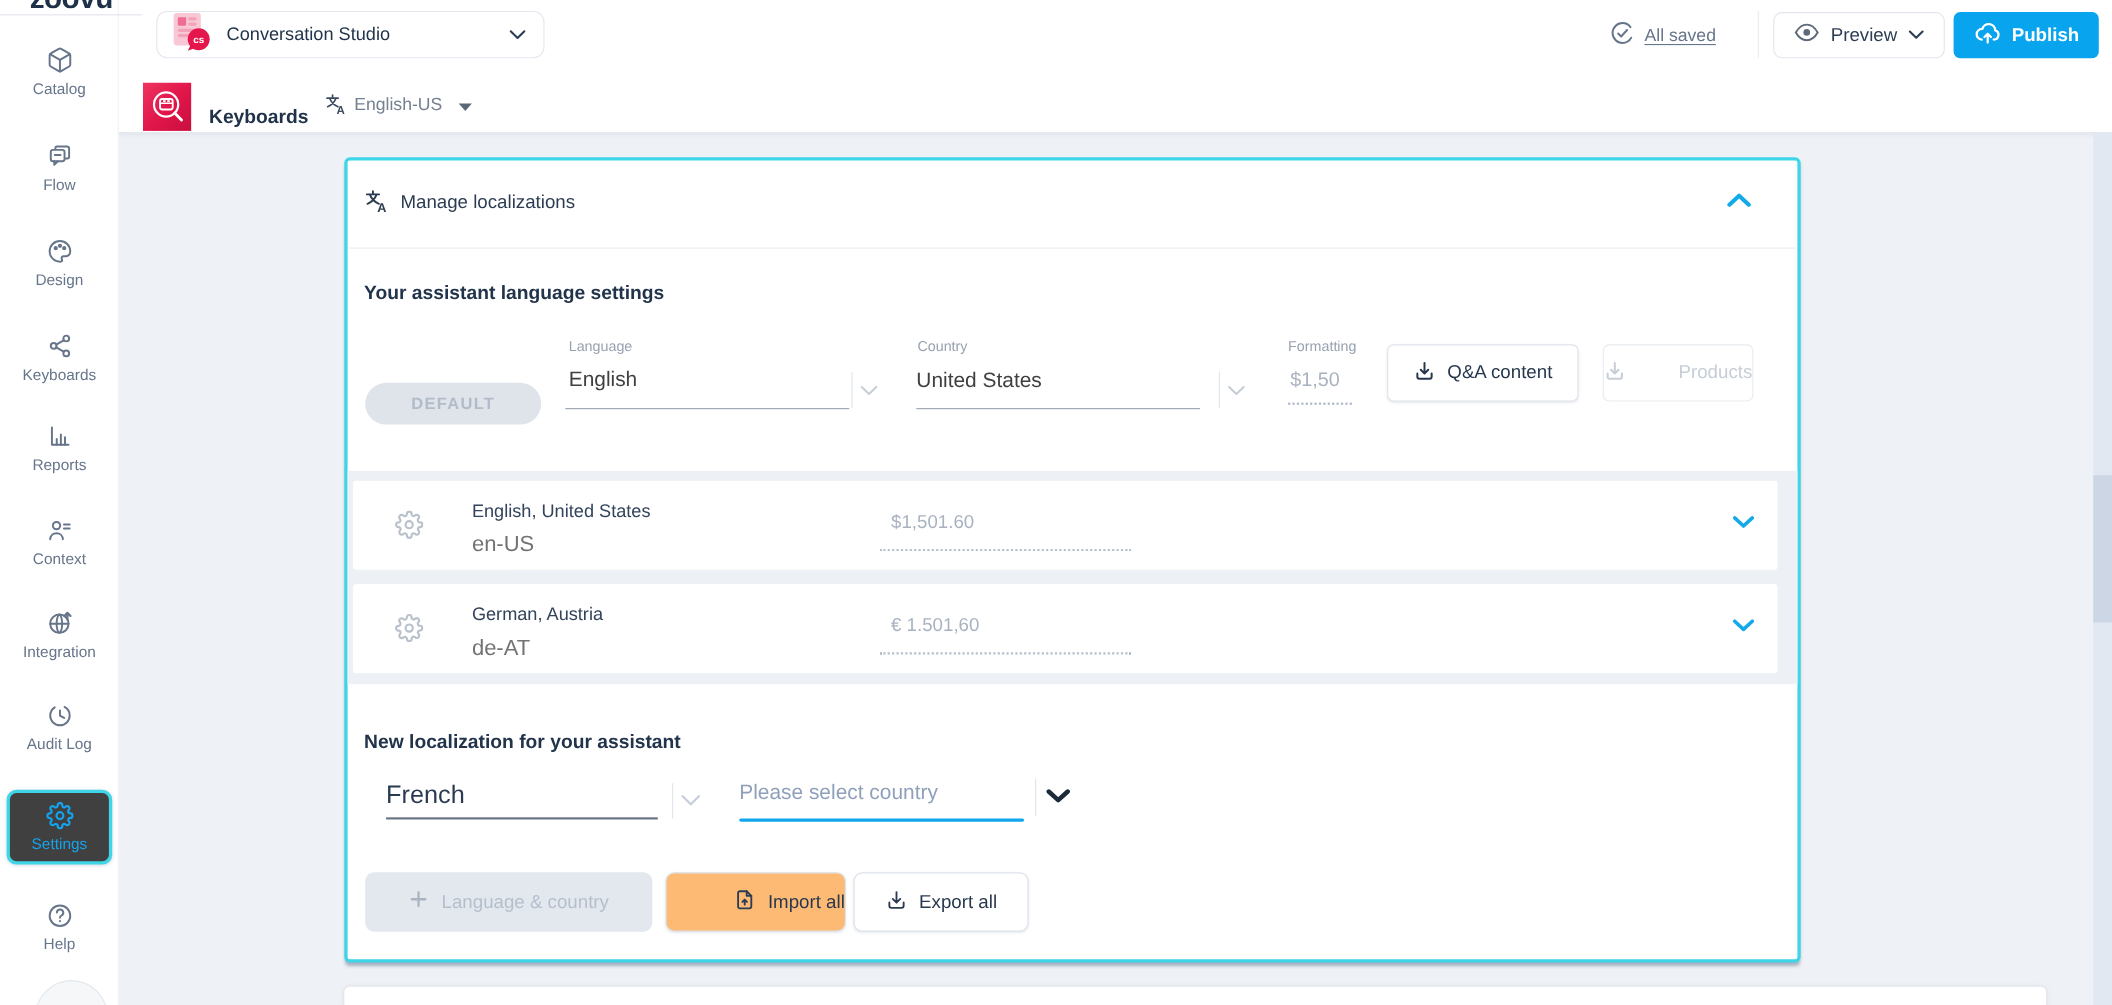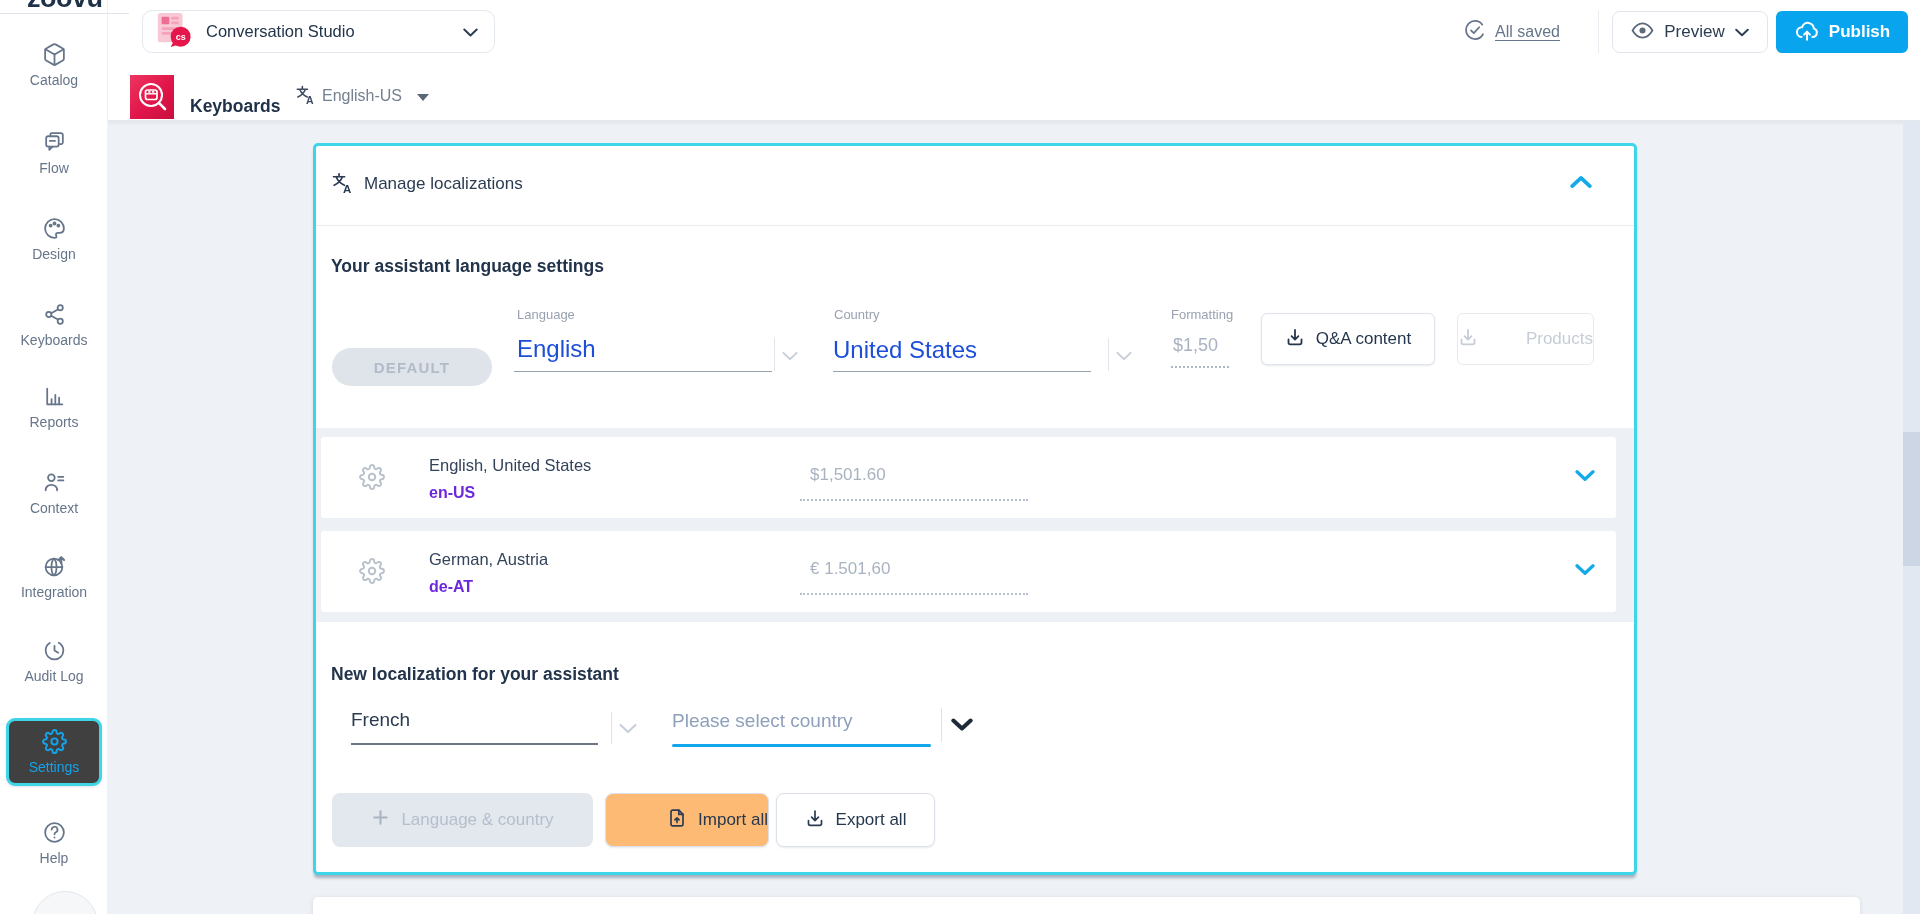--- a/index.html
+++ b/index.html
@@ -37,38 +37,38 @@
   
   .content-bg { position:absolute; left:108px; top:121px; width:1812px; height:793px; background:#eef1f5; }
   .panel { position:absolute; left:313px; top:143px; width:1324px; height:732px; background:#fff; border:3px solid #3fd5e8; border-radius:5px; box-shadow:0 4px 3px -1px rgba(80,100,130,.45); z-index:3; }
   .pl-head-rule { position:absolute; left:0; top:79px; width:100%; height:1px; background:#e9ecf1; }
   .pl-title { position:absolute; left:48px; top:28px; font-size:17px; color:#2b3c52; }
   .pl-head-icon { position:absolute; left:15px; top:25px; color:#2b3c52; }
   .pl-collapse { position:absolute; left:1252px; top:27px; color:#14aae8; cursor:pointer; padding:2px; }
   .sec-h { position:absolute; font-size:17.5px; font-weight:700; color:#22344b; }
   .pill { position:absolute; left:16px; top:173px; width:160px; height:38px; border-radius:19px; background:#dfe4eb; color:#b2bbc8; font-size:15px; font-weight:600; letter-spacing:1.2px; display:flex; align-items:center; justify-content:center;margin-top:29px; }
   .fld-label { position:absolute; font-size:13px; color:#98a2b1; }
-  .fld-value { position:absolute; font-size:24px; color:#1d4ed8; }
+  .fld-value { position:absolute; font-size:19px; color:#404040; }
   .fld-line { position:absolute; height:1px; background:#98a1ae; }
   .fld-div { position:absolute; width:1px; background:#e2e6ec; }
   .fld-chev { position:absolute; color:#c5cdd7; cursor:pointer; }
   .fmt-value { position:absolute; font-size:18px; color:#a9b2c0; }
   .fmt-dotted { position:absolute; border-bottom:2px dotted #aeb8c6; }
   .btn { display:flex; align-items:center; justify-content:center; gap:11px; border-radius:6px; cursor:pointer; font-size:17px; }
   .qa-btn { position:absolute; left:945px; top:167px; width:174px; height:52px; background:#fff; border:1px solid #dfe3ea; color:#26374d; box-shadow:0 1px 2px rgba(160,170,190,.25); }
   .products-btn { position:absolute; left:1141px; top:167px; width:137px; height:52px; background:#fff; border:1px solid #e7ebf0; color:#c6cdd7; cursor:default;justify-content:space-between; }
   .rows-band { position:absolute; left:0; top:282px; width:1318px; height:194px; background:#edf0f4; }
   .loc-row { position:absolute; left:5px; width:1295px; height:81px; background:#fff; border-radius:3px; }
   .loc-row .gear { position:absolute; left:38px; top:27px; color:#b9c1cc; cursor:pointer; }
   .loc-row .title { position:absolute; left:108px; top:19px; font-size:16.5px; font-weight:500; color:#32435a; }
-  .loc-row .code { position:absolute; left:108px; top:47px; font-size:16px; color:#6d28d9;font-weight:bold; }
+  .loc-row .code { position:absolute; left:108px; top:47px; font-size:20px; color:#737373; }
   .loc-row .sample { position:absolute; left:489px; top:28px; font-size:17px; color:#a9b3c0; }
   .loc-row .dotted { position:absolute; left:479px; top:62px; width:228px; border-bottom:2px dotted #b6bfcc; }
   .loc-row .chev { position:absolute; left:1254px; top:31px; color:#14aae8; cursor:pointer; }
-  .nl-value { position:absolute; left:35px; top:563px; font-size:19px; color:#2a3b51; }
+  .nl-value { position:absolute; left:35px; top:563px; font-size:23px; color:#2a3b51; }
   .nl-underline { position:absolute; left:35px; top:597px; width:247px; height:2px; background:#6b7685; }
   .nl-div1 { position:absolute; left:295px; top:566px; width:1px; height:32px; background:#dfe3e9; }
   .nl-chev1 { position:absolute; left:303px; top:574px; color:#c6cedb; cursor:pointer; }
   .nc-ph { position:absolute; left:356px; top:564px; font-size:19px; color:#8fa0bb; }
   .nc-underline { position:absolute; left:356px; top:598px; width:259px; height:3px; background:#12a7ec; border-radius:2px; }
   .nc-div { position:absolute; left:625px; top:562px; width:1px; height:34px; background:#dfe3e9; }
   .nc-chev { position:absolute; left:635px; top:571px; color:#1c2a3a; cursor:pointer; }
   .add-btn { position:absolute; left:16px; top:647px; width:261px; height:54px; background:#e3e8ee; border:none; border-radius:8px; color:#b5bfcc; cursor:default; }
   .import-btn { position:absolute; left:289px; top:647px; width:164px; height:54px; background:#fdba74; border:1px solid #dde2ea; border-radius:8px; color:#27384e; box-shadow:0 1px 2px rgba(160,170,190,.25);justify-content:flex-end; }
   .export-btn { position:absolute; left:460px; top:647px; width:159px; height:54px; background:#fff; border:1px solid #dde2ea; border-radius:8px; color:#27384e; box-shadow:0 1px 2px rgba(160,170,190,.25); }

